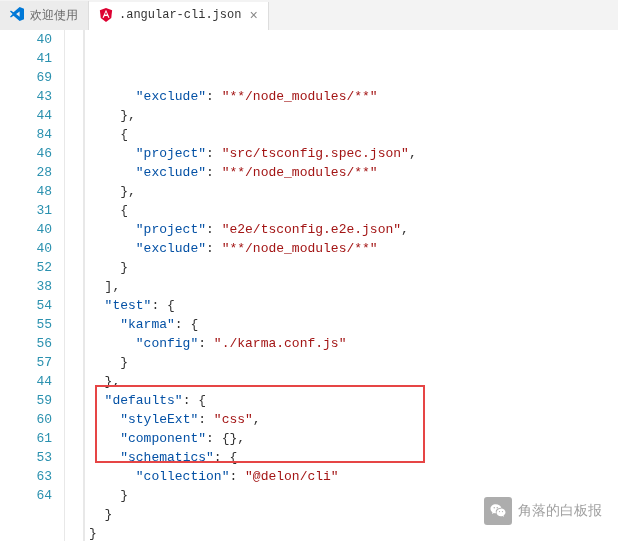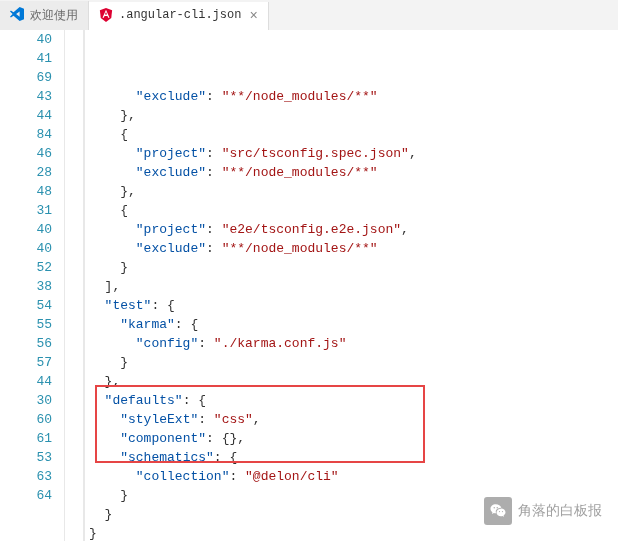--- a/index.html
+++ b/index.html
@@ -156,21 +156,21 @@
       <div class="ln">31</div>
       <div class="ln">40</div>
       <div class="ln">40</div>
       <div class="ln">52</div>
       <div class="ln">38</div>
       <div class="ln">54</div>
       <div class="ln">55</div>
       <div class="ln">56</div>
       <div class="ln">57</div>
       <div class="ln">44</div>
-      <div class="ln">30</div>
+      <div class="ln">59</div>
       <div class="ln">60</div>
       <div class="ln">61</div>
       <div class="ln">53</div>
       <div class="ln">63</div>
       <div class="ln">64</div>
     </div>
   <div class="indent-guides"></div>
   <div class="code">
     <div class="highlight-box"></div>
   <div class="line"><span class="p">      </span><span class="k">"exclude"</span><span class="p">: </span><span class="s">"**/node_modules/**"</span></div><div class="line"><span class="p">    },</span></div><div class="line"><span class="p">    {</span></div><div class="line"><span class="p">      </span><span class="k">"project"</span><span class="p">: </span><span class="s">"src/tsconfig.spec.json"</span><span class="p">,</span></div><div class="line"><span class="p">      </span><span class="k">"exclude"</span><span class="p">: </span><span class="s">"**/node_modules/**"</span></div><div class="line"><span class="p">    },</span></div><div class="line"><span class="p">    {</span></div><div class="line"><span class="p">      </span><span class="k">"project"</span><span class="p">: </span><span class="s">"e2e/tsconfig.e2e.json"</span><span class="p">,</span></div><div class="line"><span class="p">      </span><span class="k">"exclude"</span><span class="p">: </span><span class="s">"**/node_modules/**"</span></div><div class="line"><span class="p">    }</span></div><div class="line"><span class="p">  ],</span></div><div class="line"><span class="p">  </span><span class="k">"test"</span><span class="p">: {</span></div><div class="line"><span class="p">    </span><span class="k">"karma"</span><span class="p">: {</span></div><div class="line"><span class="p">      </span><span class="k">"config"</span><span class="p">: </span><span class="s">"./karma.conf.js"</span></div><div class="line"><span class="p">    }</span></div><div class="line"><span class="p">  },</span></div><div class="line"><span class="p">  </span><span class="k">"defaults"</span><span class="p">: {</span></div><div class="line"><span class="p">    </span><span class="k">"styleExt"</span><span class="p">: </span><span class="s">"css"</span><span class="p">,</span></div><div class="line"><span class="p">    </span><span class="k">"component"</span><span class="p">: {},</span></div><div class="line"><span class="p">    </span><span class="k">"schematics"</span><span class="p">: {</span></div><div class="line"><span class="p">      </span><span class="k">"collection"</span><span class="p">: </span><span class="s">"@delon/cli"</span></div><div class="line"><span class="p">    }</span></div><div class="line"><span class="p">  }</span></div><div class="line"><span class="p">}</span></div></div>

